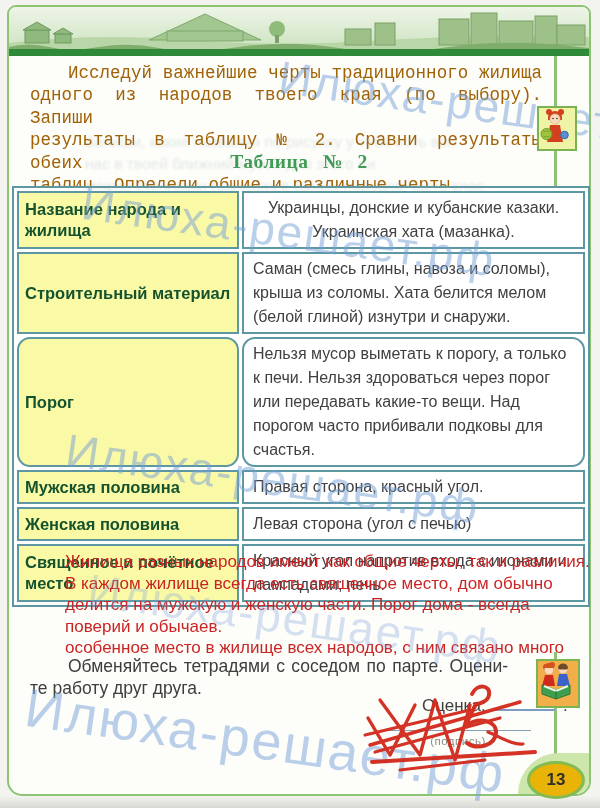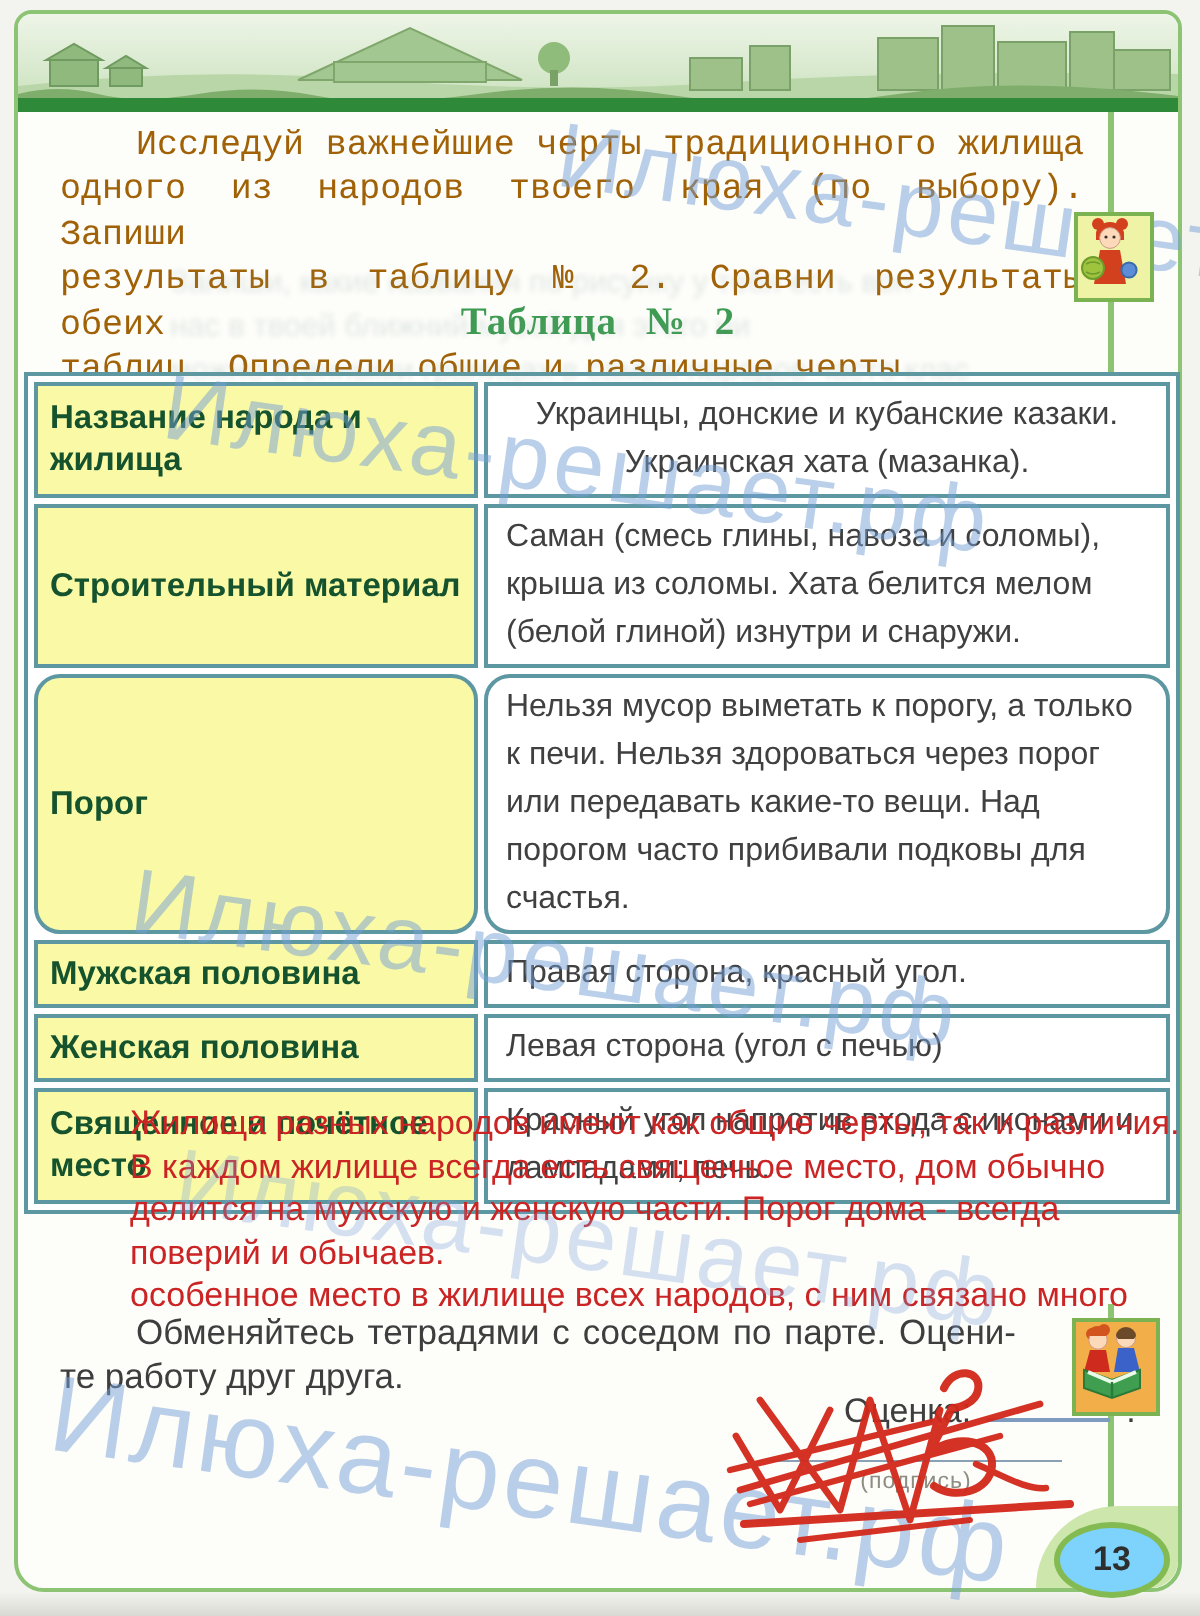--- a/index.html
+++ b/index.html
@@ -48,21 +48,21 @@
   .vline{position:absolute;width:3px;background:#8cc474;}
   .v1{left:554px;top:56px;height:132px;}
   .v2{left:554px;top:652px;height:118px;}
   .icon-box{position:absolute;border:2px solid #7cb352;z-index:55;}
   .icon-girl{left:537px;top:106px;width:36px;height:41px;background:#eef3a6;}
   .icon-pair{left:536px;top:659px;width:40px;height:45px;background:#f2ae49;}
 
   
   .corner-blob{position:absolute;left:518px;top:753px;width:71px;height:41px;background:#cde6ab;
                border-radius:42px 0 14px 0;z-index:45;}
-  .pagenum{position:absolute;left:527px;top:761px;width:52px;height:32px;background:#7dd3fc;
+  .pagenum{position:absolute;left:527px;top:761px;width:52px;height:32px;background:#eab308;
            border:3px solid #83ba52;border-radius:50%;z-index:46;
            display:flex;align-items:center;justify-content:center;
            font-size:17px;font-weight:600;color:#2e2e2e;}
 
   
   .wm{position:absolute;white-space:nowrap;color:rgba(118,160,214,.5);font-size:46px;
       transform:rotate(8deg);transform-origin:left top;z-index:50;pointer-events:none;letter-spacing:2px;}
   .wm1{left:283px;top:50px;}
   .wm2{left:86px;top:176px;}
   .wm3{left:70px;top:423px;}

